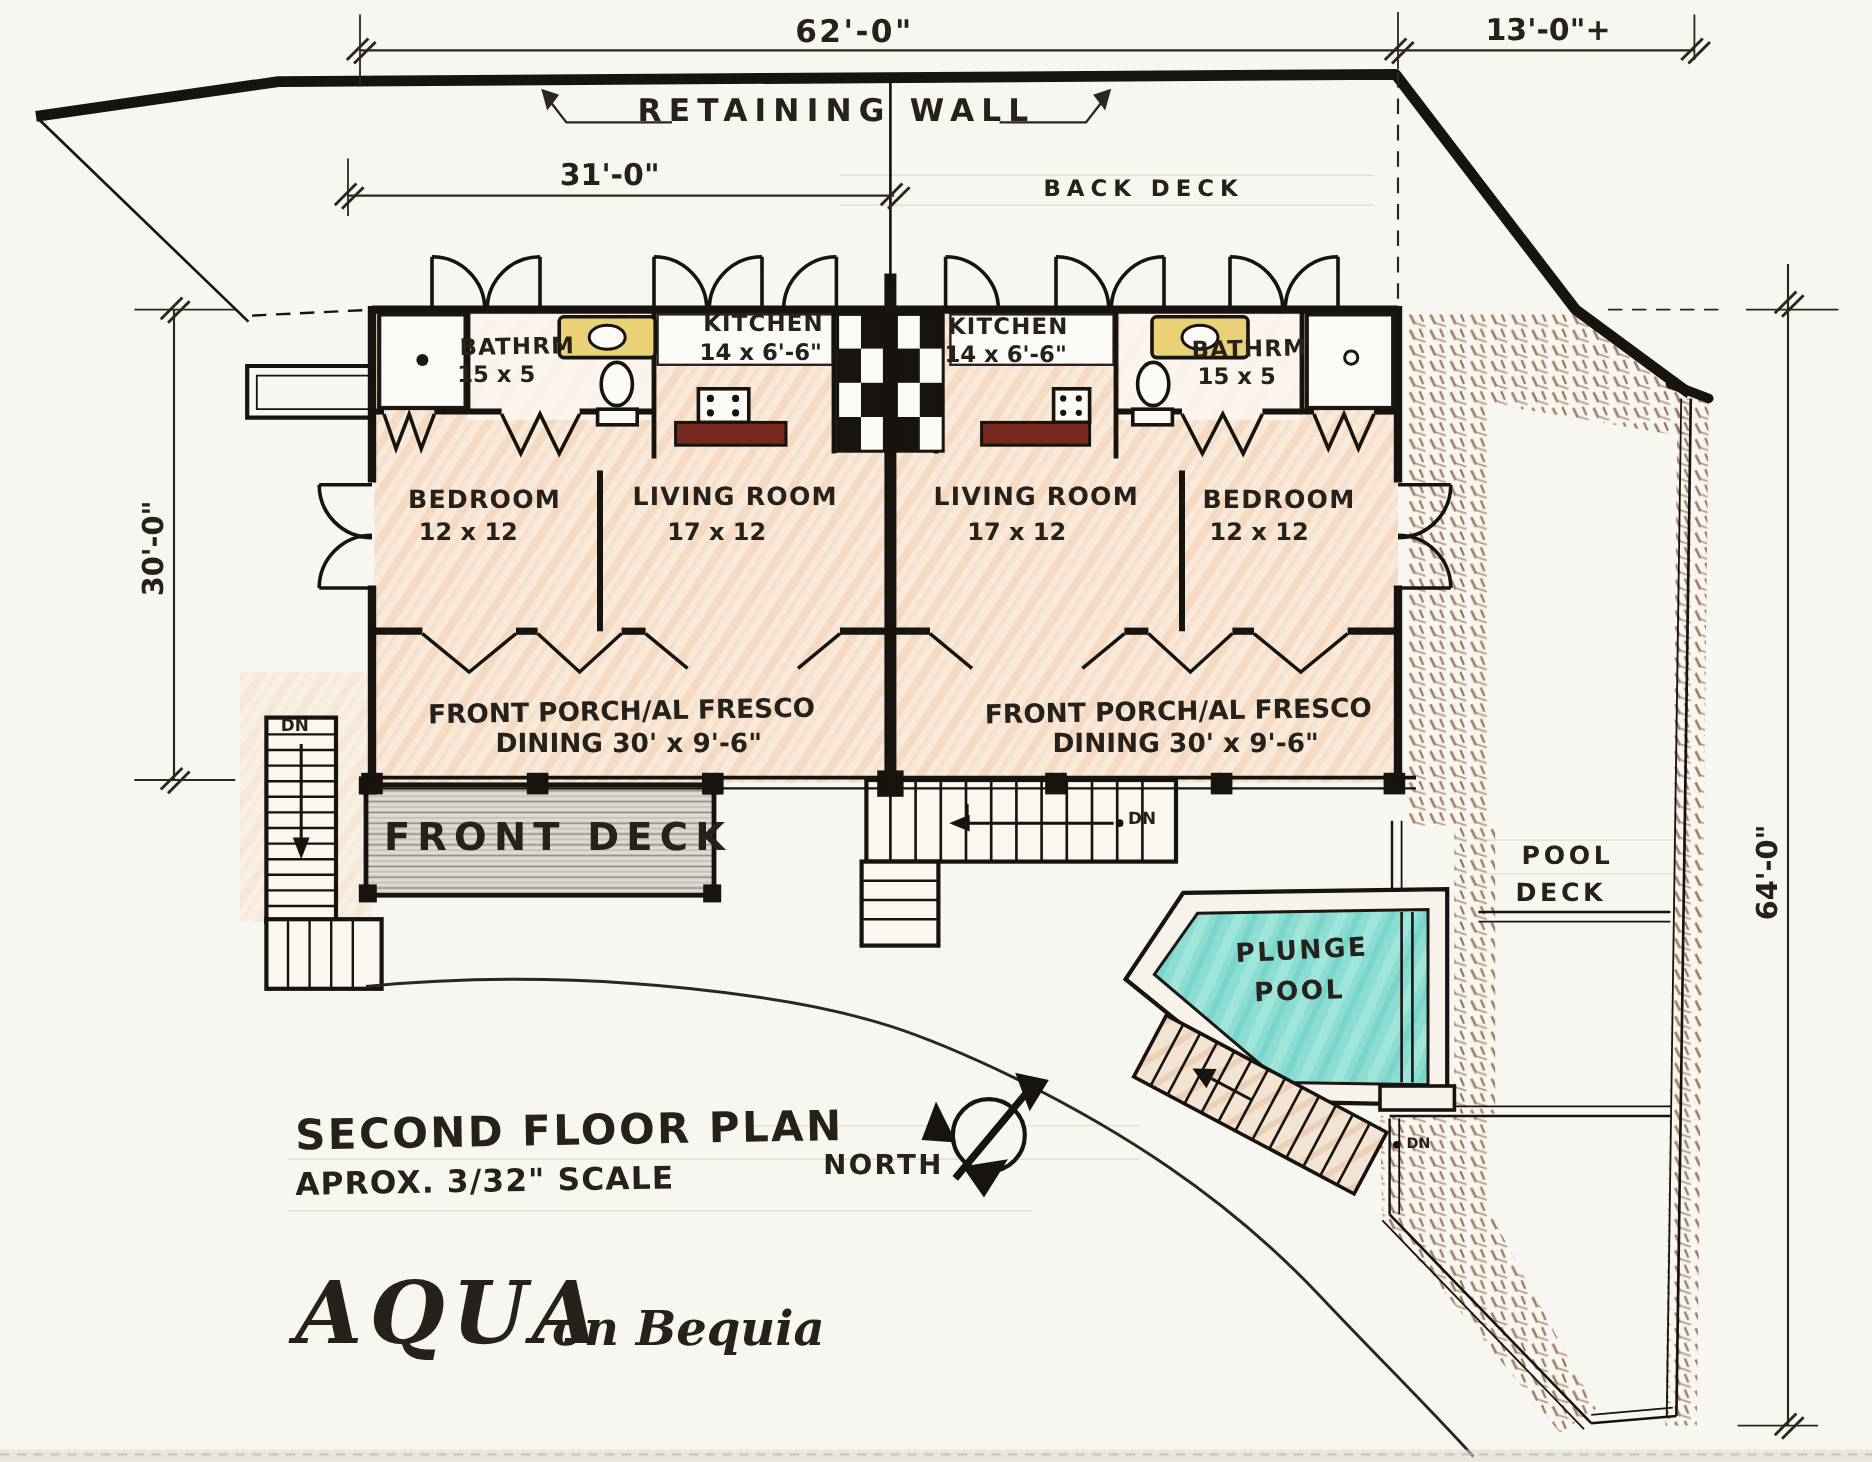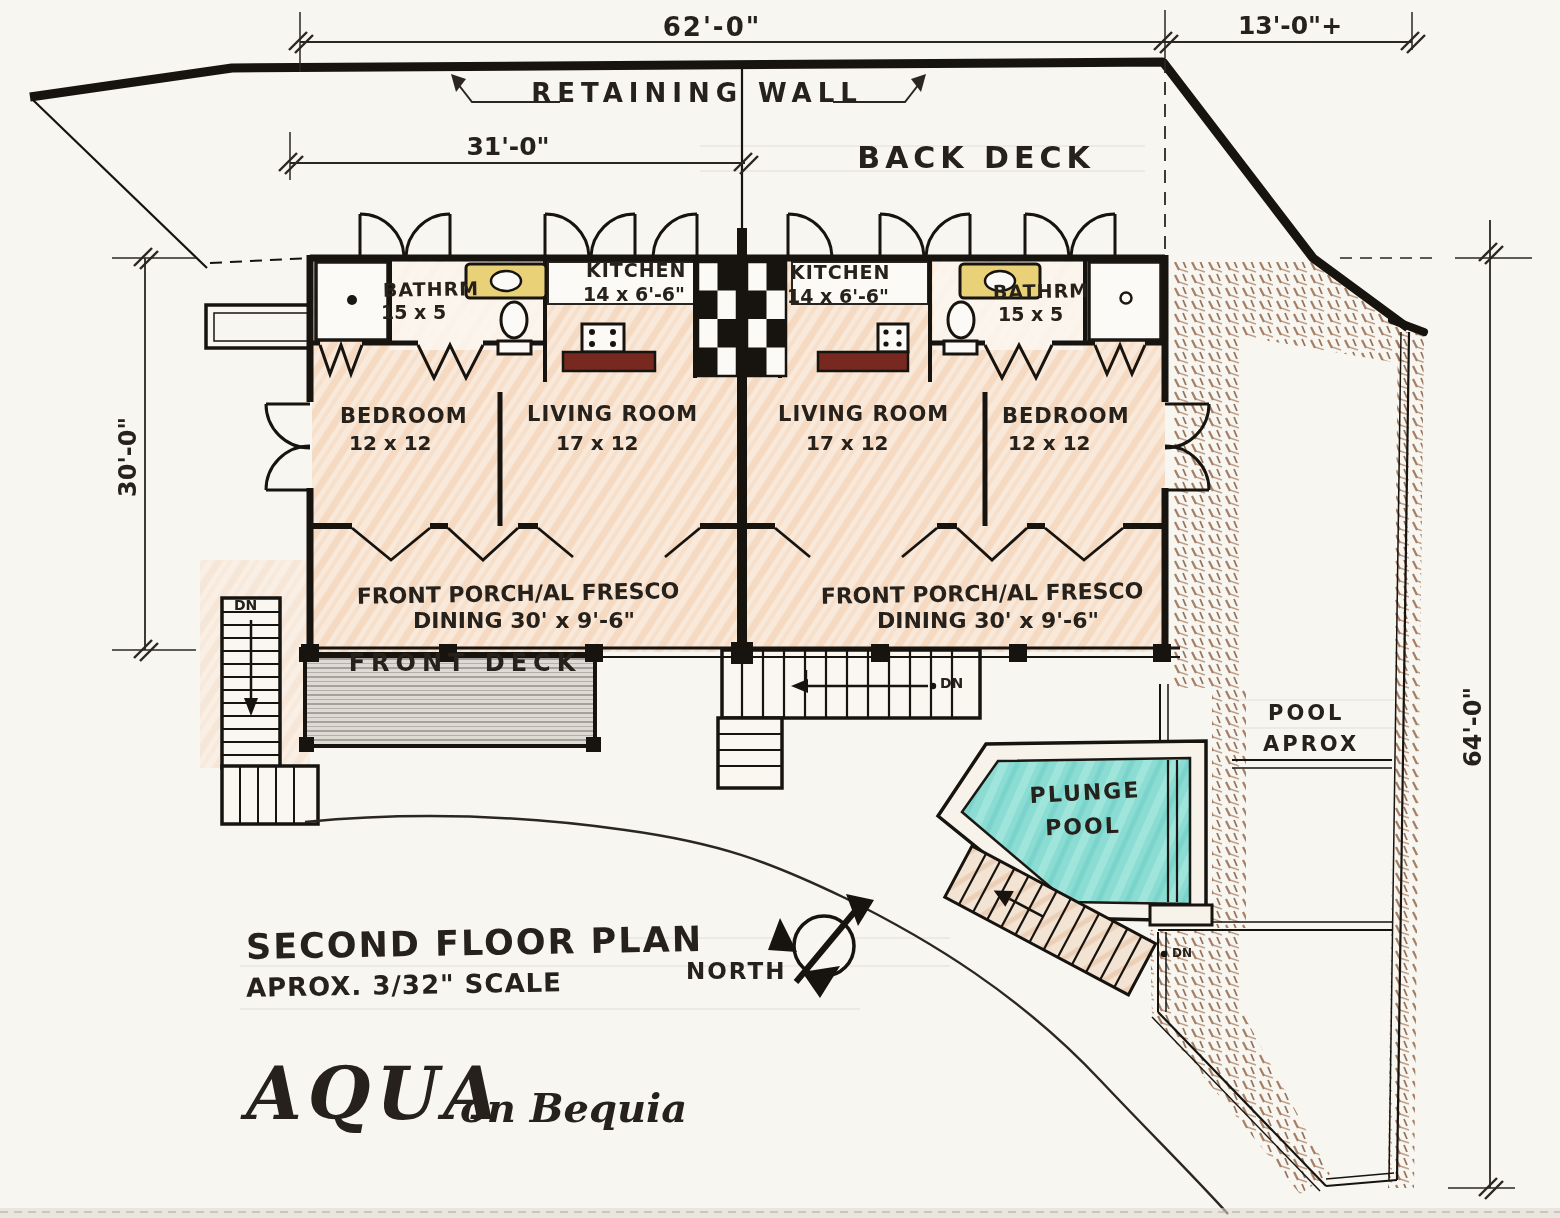--- a/index.html
+++ b/index.html
@@ -401,21 +401,21 @@
 </g>
 
 <rect x="0" y="1208" width="1560" height="10" fill="#ded9d0" opacity="0.55"></rect>
 <line x1="0" y1="1212" x2="1560" y2="1212" stroke="#b7b1a5" stroke-width="2" stroke-dasharray="8 6" opacity="0.6"></line>
 </svg>
 
 <div class="lbl c" style="left:712px;top:27px;font-size:26px;letter-spacing:2px;">62'-0"</div>
 <div class="lbl c" style="left:1290px;top:25px;font-size:25px;">13'-0"+</div>
 <div class="lbl c" style="left:697px;top:93px;font-size:26px;letter-spacing:6px;text-align:right;">RETAINING WALL</div>
 <div class="lbl c" style="left:508px;top:146px;font-size:25px;">31'-0"</div>
-<div class="lbl c" style="left:953px;top:158px;font-size:30px;letter-spacing:5px;margin-left:23px;">BACK DECK</div>
+<div class="lbl c" style="left:953px;top:158px;font-size:19px;letter-spacing:5px;">BACK DECK</div>
 
 <div class="lbl" style="left:128px;top:457px;font-size:24px;transform:translate(-50%,-50%) rotate(-90deg);">30'-0"</div>
 <div class="lbl" style="left:1473px;top:727px;font-size:24px;transform:translate(-50%,-50%) rotate(-90deg);">64'-0"</div>
 
 <div class="lbl" style="left:383px;top:280px;font-size:19px;letter-spacing:1px;transform:rotate(-1deg);">BATHRM</div>
 <div class="lbl" style="left:381px;top:303px;font-size:19px;">15 x 5</div>
 <div class="lbl" style="left:586px;top:261px;font-size:19px;letter-spacing:1px;">KITCHEN</div>
 <div class="lbl" style="left:583px;top:285px;font-size:19px;">14 x 6'-6"</div>
 <div class="lbl" style="left:790px;top:263px;font-size:19px;letter-spacing:1px;">KITCHEN</div>
 <div class="lbl" style="left:787px;top:287px;font-size:19px;">14 x 6'-6"</div>
@@ -429,28 +429,28 @@
 <div class="lbl" style="left:778px;top:404px;font-size:21px;letter-spacing:1px;">LIVING ROOM</div>
 <div class="lbl" style="left:806px;top:433px;font-size:20px;">17 x 12</div>
 <div class="lbl" style="left:1002px;top:406px;font-size:21px;letter-spacing:1px;">BEDROOM</div>
 <div class="lbl" style="left:1008px;top:433px;font-size:20px;">12 x 12</div>
 
 <div class="lbl" style="left:518px;top:594px;font-size:22px;transform:translate(-50%,-50%) rotate(-1deg);">FRONT PORCH/AL FRESCO</div>
 <div class="lbl" style="left:524px;top:621px;font-size:22px;transform:translate(-50%,-50%);">DINING  30' x 9'-6"</div>
 <div class="lbl" style="left:982px;top:594px;font-size:22px;transform:translate(-50%,-50%) rotate(-1deg);">FRONT PORCH/AL FRESCO</div>
 <div class="lbl" style="left:988px;top:621px;font-size:22px;transform:translate(-50%,-50%);">DINING  30' x 9'-6"</div>
 
-<div class="lbl c" style="left:465px;top:663px;font-size:24px;letter-spacing:6px;">FRONT DECK</div>
+<div class="lbl c" style="left:465px;top:697px;font-size:32px;letter-spacing:6px;">FRONT DECK</div>
 
 <div class="lbl" style="left:234px;top:598px;font-size:14px;font-weight:700;">DN</div>
 <div class="lbl" style="left:940px;top:676px;font-size:14px;font-weight:700;">DN</div>
 <div class="lbl" style="left:1172px;top:947px;font-size:12px;font-weight:700;">DN</div>
 
 <div class="lbl" style="left:1268px;top:703px;font-size:21px;letter-spacing:3px;">POOL</div>
-<div class="lbl" style="left:1263px;top:734px;font-size:21px;letter-spacing:3px;">APROX</div>
+<div class="lbl" style="left:1263px;top:734px;font-size:21px;letter-spacing:3px;">DECK</div>
 
 <div class="lbl" style="left:1085px;top:793px;font-size:22px;letter-spacing:2px;transform:translate(-50%,-50%) rotate(-3deg);">PLUNGE</div>
 <div class="lbl" style="left:1083px;top:827px;font-size:22px;letter-spacing:2px;transform:translate(-50%,-50%) rotate(-2deg);">POOL</div>
 
 <div class="lbl" style="left:246px;top:926px;font-size:35px;letter-spacing:2px;transform:rotate(-1deg);">SECOND FLOOR PLAN</div>
 <div class="lbl" style="left:246px;top:972px;font-size:26px;letter-spacing:1px;transform:rotate(-1deg);">APROX. 3/32" SCALE</div>
 <div class="lbl" style="left:686px;top:960px;font-size:23px;letter-spacing:2px;">NORTH</div>
 
 <div class="lbl logo" style="left:460px;top:1088px;font-size:40px;">on Bequia</div>
 <div class="lbl logo" style="left:246px;top:1058px;font-size:72px;letter-spacing:6px;">AQUA</div>

